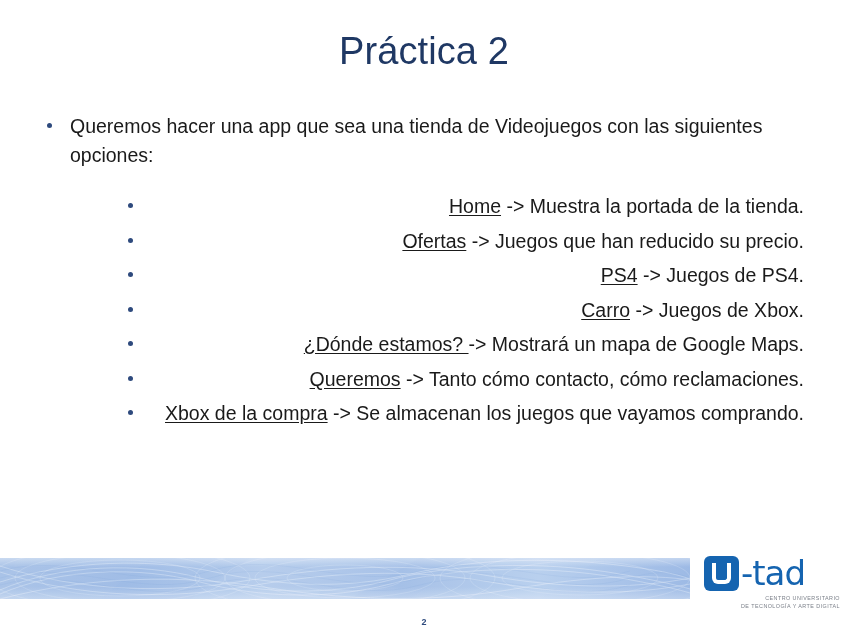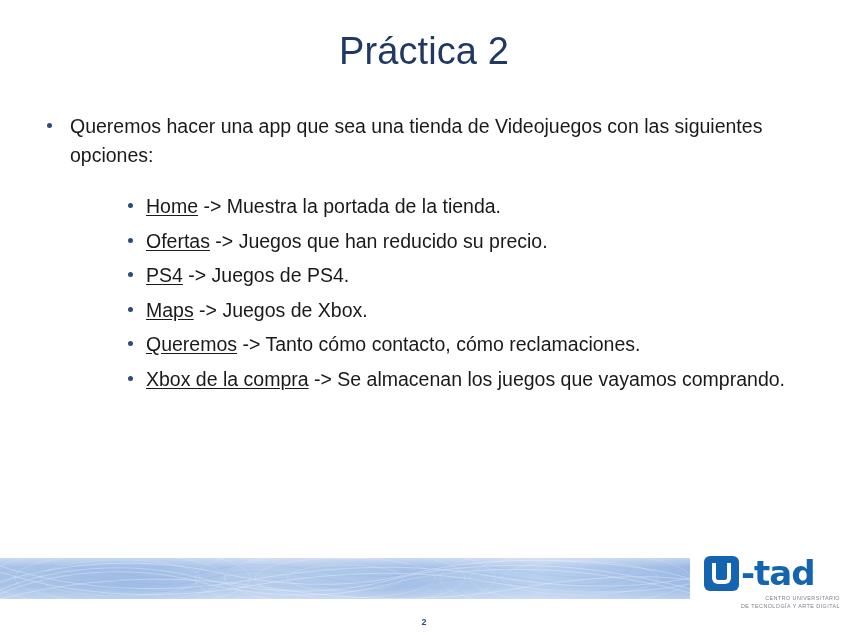--- a/index.html
+++ b/index.html
@@ -69,20 +69,21 @@
     padding-left: 84px;
   }
 
   .lvl2 {
     position: relative;
     padding-left: 18px;
     font-size: 19.5px;
     line-height: 29px;
     color: #1a1a1a;
     margin-bottom: 5.5px;
+    text-align: right;
   }
   .lvl2 .dot {
     position: absolute;
     left: 0px;
     top: 11px;
     width: 5px;
     height: 5px;
     border-radius: 50%;
     background: #2E4A7D;
   }
@@ -139,21 +140,21 @@
     border-bottom: 4.5px solid #ffffff;
     border-radius: 0 0 6px 6px;
     box-sizing: border-box;
   }
   .tad-text {
     margin-left: 2px;
     font-size: 34px;
     line-height: 34px;
     color: #1564b0;
     font-family: "DejaVu Sans", sans-serif;
-    font-weight: 700;
+    font-weight: 400;
     letter-spacing: -1px;
     text-align: center;
   }
   .logo-sub {
     position: absolute;
     left: 2px;
     top: 39px;
     width: 134px;
     text-align: right;
     font-size: 5.4px;
@@ -203,23 +204,27 @@
         <span class="lnk">Ofertas</span><span> -&gt; Juegos que han reducido su precio.</span>
       </div>
 
       <div class="lvl2">
         <span class="dot"></span>
         <span class="lnk">PS4</span><span> -&gt; Juegos de PS4.</span>
       </div>
 
       <div class="lvl2">
         <span class="dot"></span>
-        <span class="lnk">Maps</span><span> -&gt; Juegos de Xbox.</span>
-      </div>
-
+        <span class="lnk">Carro</span><span> -&gt; Juegos de Xbox.</span>
+      </div>
+
+      <div class="lvl2">
+        <span class="dot"></span>
+        <span class="lnk">¿Dónde estamos? </span><span>-&gt; Mostrará un mapa de Google Maps.</span>
+      </div>
 
       <div class="lvl2">
         <span class="dot"></span>
         <span class="lnk">Queremos</span><span> -&gt; Tanto cómo contacto, cómo reclamaciones.</span>
       </div>
 
       <div class="lvl2">
         <span class="dot"></span>
         <span class="lnk">Xbox de la compra</span><span> -&gt; Se almacenan los juegos que vayamos comprando.</span>
       </div>

